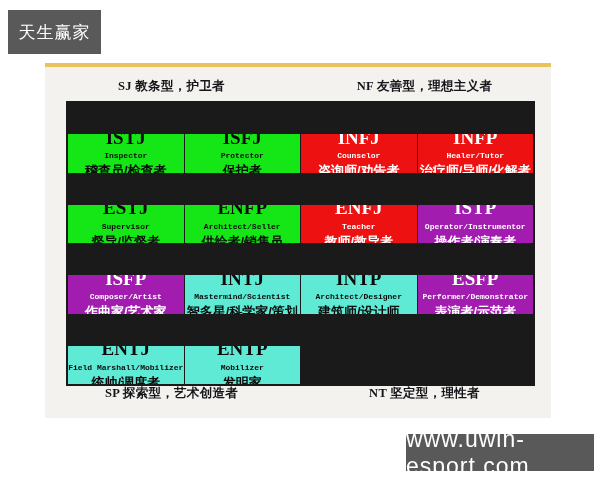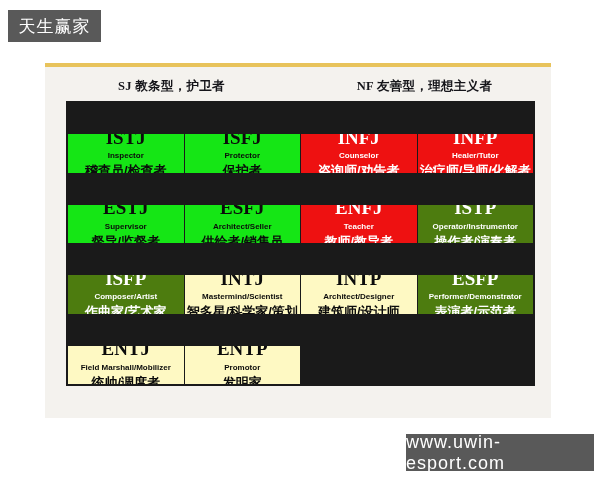--- a/index.html
+++ b/index.html
@@ -23,29 +23,29 @@
     font-family: "Liberation Sans", "DejaVu Sans", sans-serif;
     display: flex;
     align-items: center;
     justify-content: center;
     letter-spacing: 1px;
   }
   #wm-top {
     left: 8px;
     top: 10px;
     width: 93px;
-    height: 32px;
+    height: 44px;
     font-size: 17px;
   }
   #wm-bottom {
     left: 406px;
     top: 434px;
     width: 188px;
     height: 37px;
-    font-size: 18px;
+    font-size: 23px;
   }
 
   
   #chart-panel {
     position: absolute;
     left: 45px;
     top: 63px;
     width: 506px;
     height: 355px;
     background: #f4f2ee;
@@ -104,35 +104,35 @@
     align-items: center;
     justify-content: center;
     box-sizing: border-box;
     overflow: hidden;
     padding: 2px 1px;
     margin-top: 31px;
   }
 
   .cell.green  { background: #15e615; }
   .cell.red    { background: #ee1111; }
-  .cell.blue   { background: #4d7c0f; }
-  .cell.yellow { background: #fef9c3; }
+  .cell.blue   { background: #a21caf; }
+  .cell.yellow { background: #5eead4; }
 
   .code {
     font-size: 19px;
     font-weight: bold;
     line-height: 1.05;
     font-family: "Liberation Serif", "DejaVu Serif", serif;
   }
   .en {
     font-size: 8px;
     font-weight: bold;
     line-height: 1.2;
     margin-top: 4px;
-    font-family: Liberation Sans, sans-serif;
+    font-family: Liberation Mono, monospace;
     white-space: nowrap;
   }
   .zh {
     font-size: 13px;
     font-weight: bold;
     line-height: 1.15;
     margin-top: 3px;
     font-family: "Liberation Sans", "DejaVu Sans", sans-serif;
     white-space: nowrap;
   }
@@ -175,21 +175,21 @@
           <div class="code">INFP</div>
           <div class="en">Healer/Tutor</div>
           <div class="zh">治疗师/导师/化解者</div>
         </div>
         <div class="cell green">
           <div class="code">ESTJ</div>
           <div class="en">Supervisor</div>
           <div class="zh">督导/监督者</div>
         </div>
         <div class="cell green">
-          <div class="code">ESFJ</div>
+          <div class="code">ENFP</div>
           <div class="en">Architect/Seller</div>
           <div class="zh">供给者/销售员</div>
         </div>
         <div class="cell red">
           <div class="code">ENFJ</div>
           <div class="en">Teacher</div>
           <div class="zh">教师/教导者</div>
         </div>
         <div class="cell blue">
           <div class="code">ISTP</div>
@@ -216,22 +216,26 @@
           <div class="en">Performer/Demonstrator</div>
           <div class="zh">表演者/示范者</div>
         </div>
         <div class="cell yellow">
           <div class="code">ENTJ</div>
           <div class="en">Field Marshall/Mobilizer</div>
           <div class="zh">统帅/调度者</div>
         </div>
         <div class="cell yellow">
           <div class="code">ENTP</div>
-          <div class="en">Promotor</div>
+          <div class="en">Mobilizer</div>
           <div class="zh">发明家</div>
         </div>
       </div>
 
+    <div class="quad-footer-row">
+      <div class="quad-label">SP 探索型，艺术创造者</div>
+      <div class="quad-label">NT 坚定型，理性者</div>
+    </div>
 
   </div>
 </div>
 
 <div class="watermark" id="wm-bottom">www.uwin-esport.com</div>
 
 </body></html>

